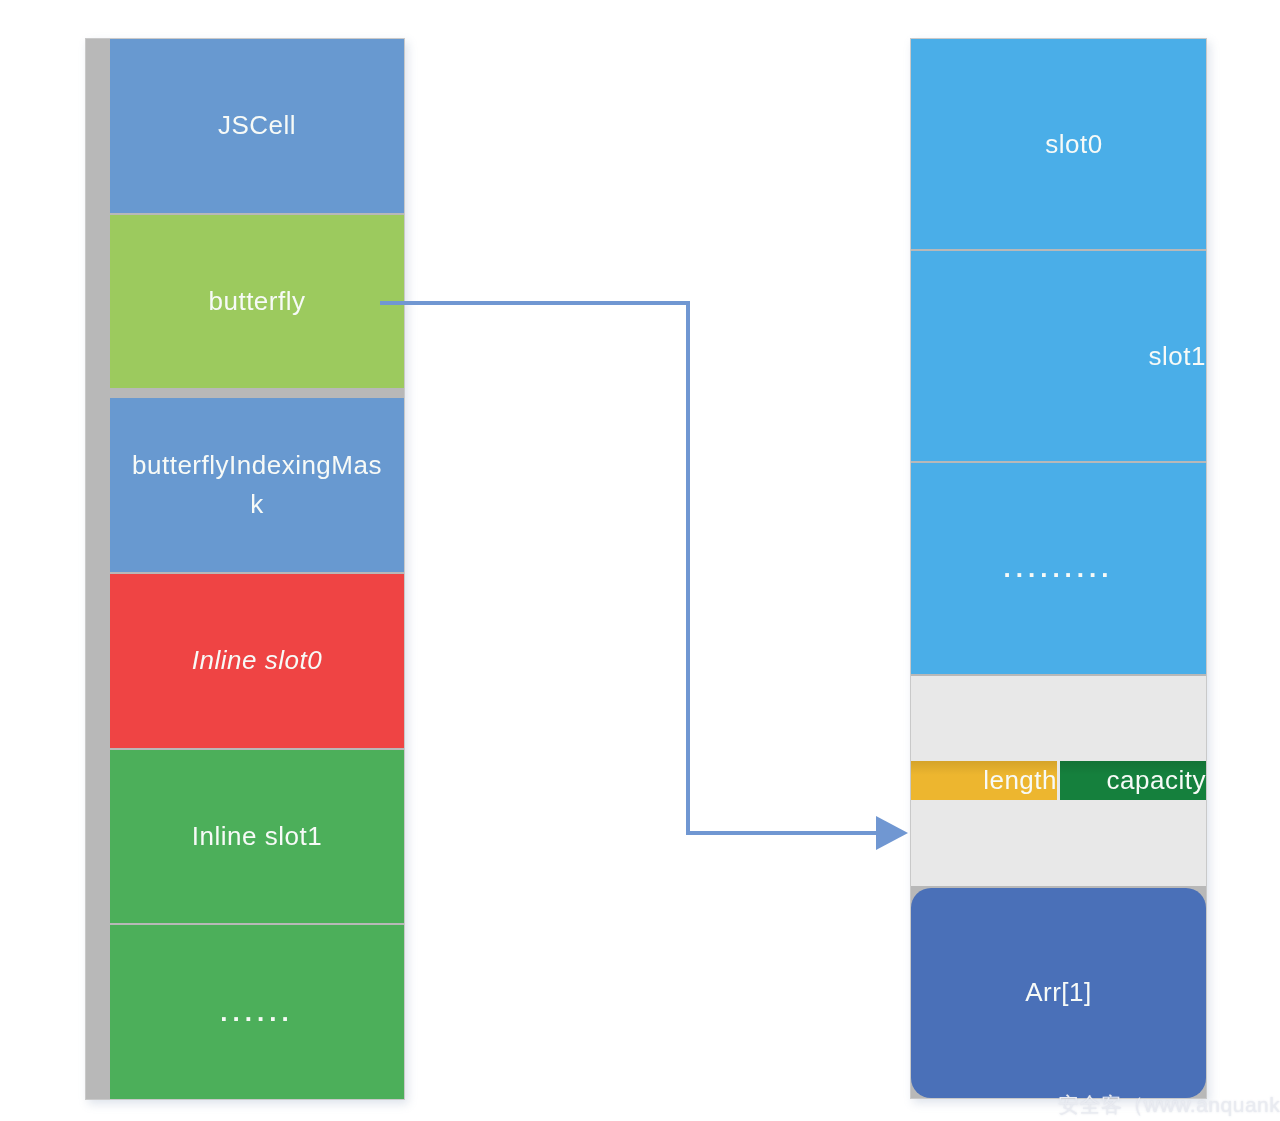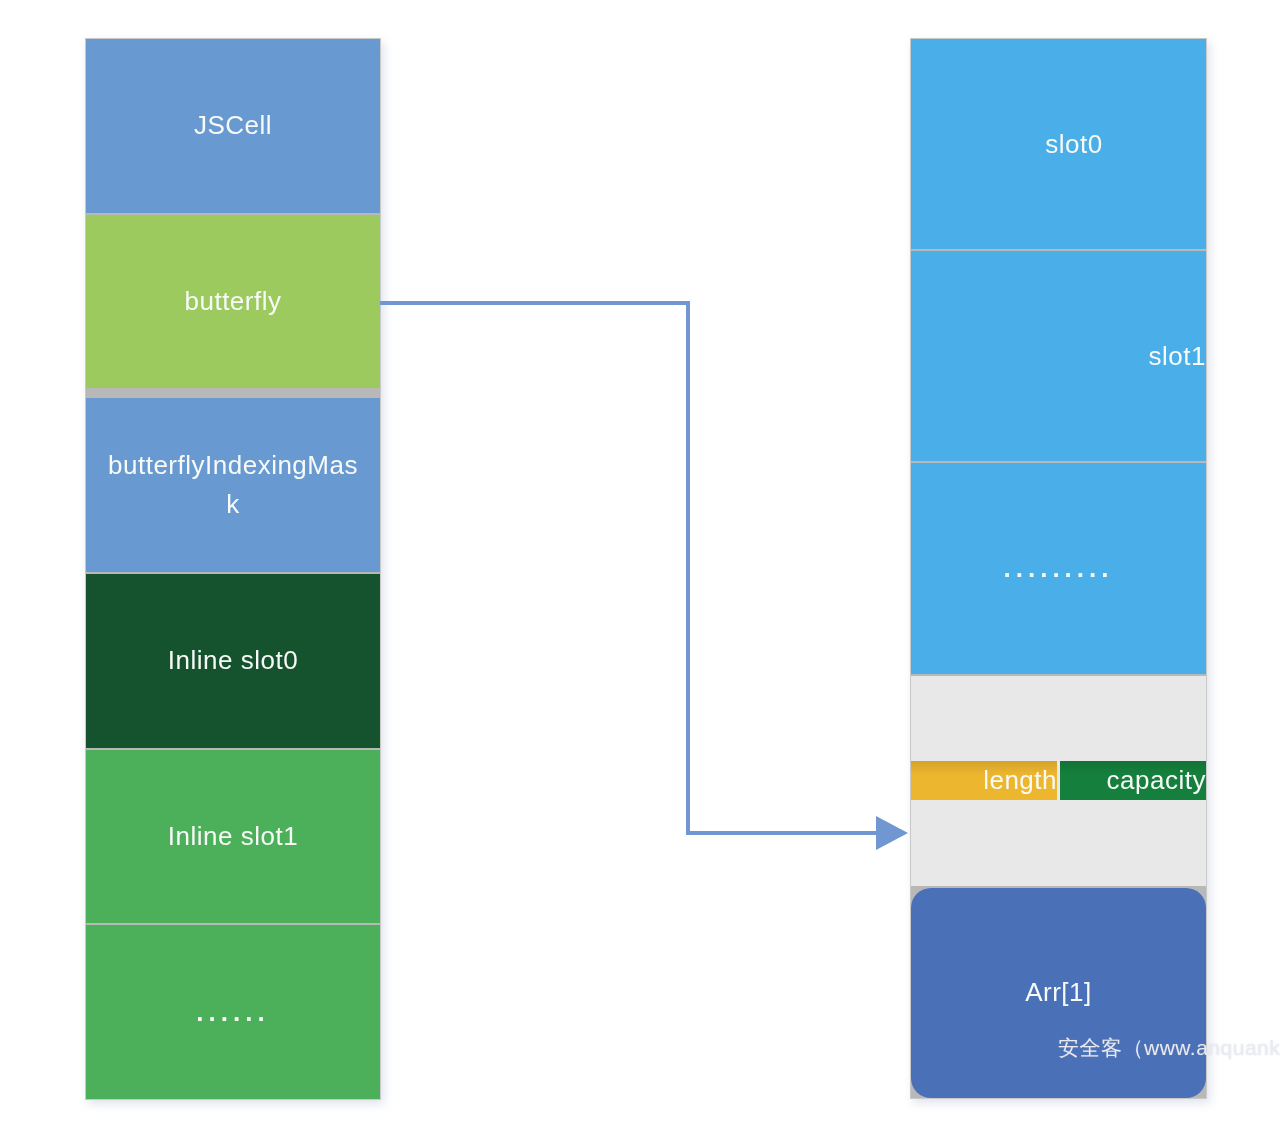--- a/index.html
+++ b/index.html
@@ -88,45 +88,45 @@
   }
   .arrow-svg {
     position: absolute;
     left: 0;
     top: 0;
     pointer-events: none;
   }
   .watermark {
     position: absolute;
     left: 1058px;
-    top: 1034px;
+    top: 1091px;
     font-size: 21px;
     color: #e9ebf1;
     white-space: nowrap;
     letter-spacing: 0.5px;
     z-index: 5;
     text-shadow: 0 0 2px rgba(160,170,190,0.35);
   }
 </style>
 </head>
 <body>
 
 <div class="canvas">
 
-  <div class="mem-column col-left" style="background-color: rgb(184, 184, 184);">
+  <div class="mem-column col-left" style="background-color: rgb(184, 184, 184); padding-left: 24px;">
     <div class="mem-cell" style="background-color: rgb(104, 153, 208);">
       <span class="lbl">JSCell</span>
     </div>
     <div class="mem-cell" style="background-color: rgb(156, 202, 94);">
       <span class="lbl">butterfly</span>
     </div>
     <div class="mem-cell" style="background-color: rgb(104, 153, 208); margin-top: 8px;">
       <span class="lbl wrap-tight">butterflyIndexingMask</span>
     </div>
-    <div class="mem-cell" style="background-color: #14532d;">
+    <div class="mem-cell" style="background-color: #ef4444; font-style: italic;">
       <span class="lbl">Inline slot0</span>
     </div>
     <div class="mem-cell" style="background-color: rgb(76, 175, 90);">
       <span class="lbl">Inline slot1</span>
     </div>
     <div class="mem-cell" style="background-color: rgb(76, 175, 90);">
       <span class="lbl dots">......</span>
     </div>
   </div>
 

